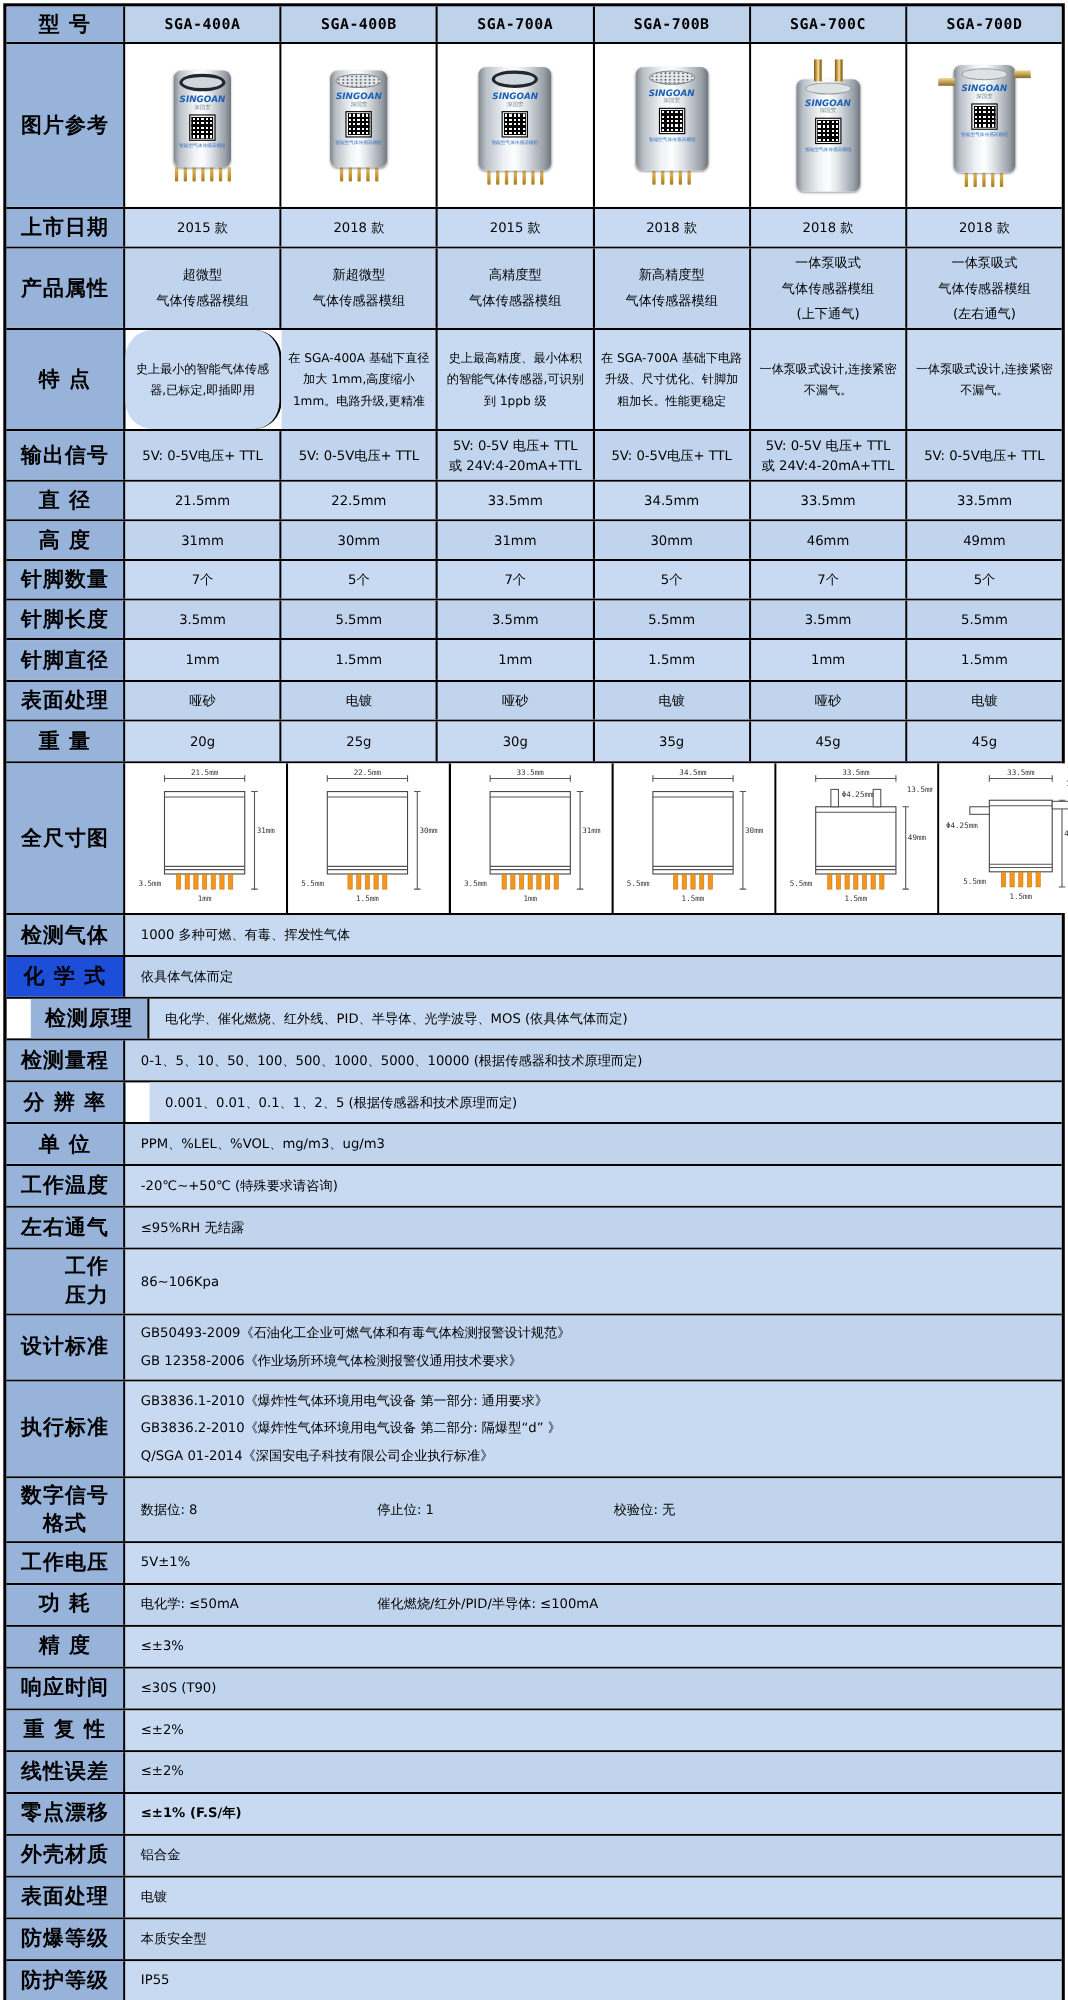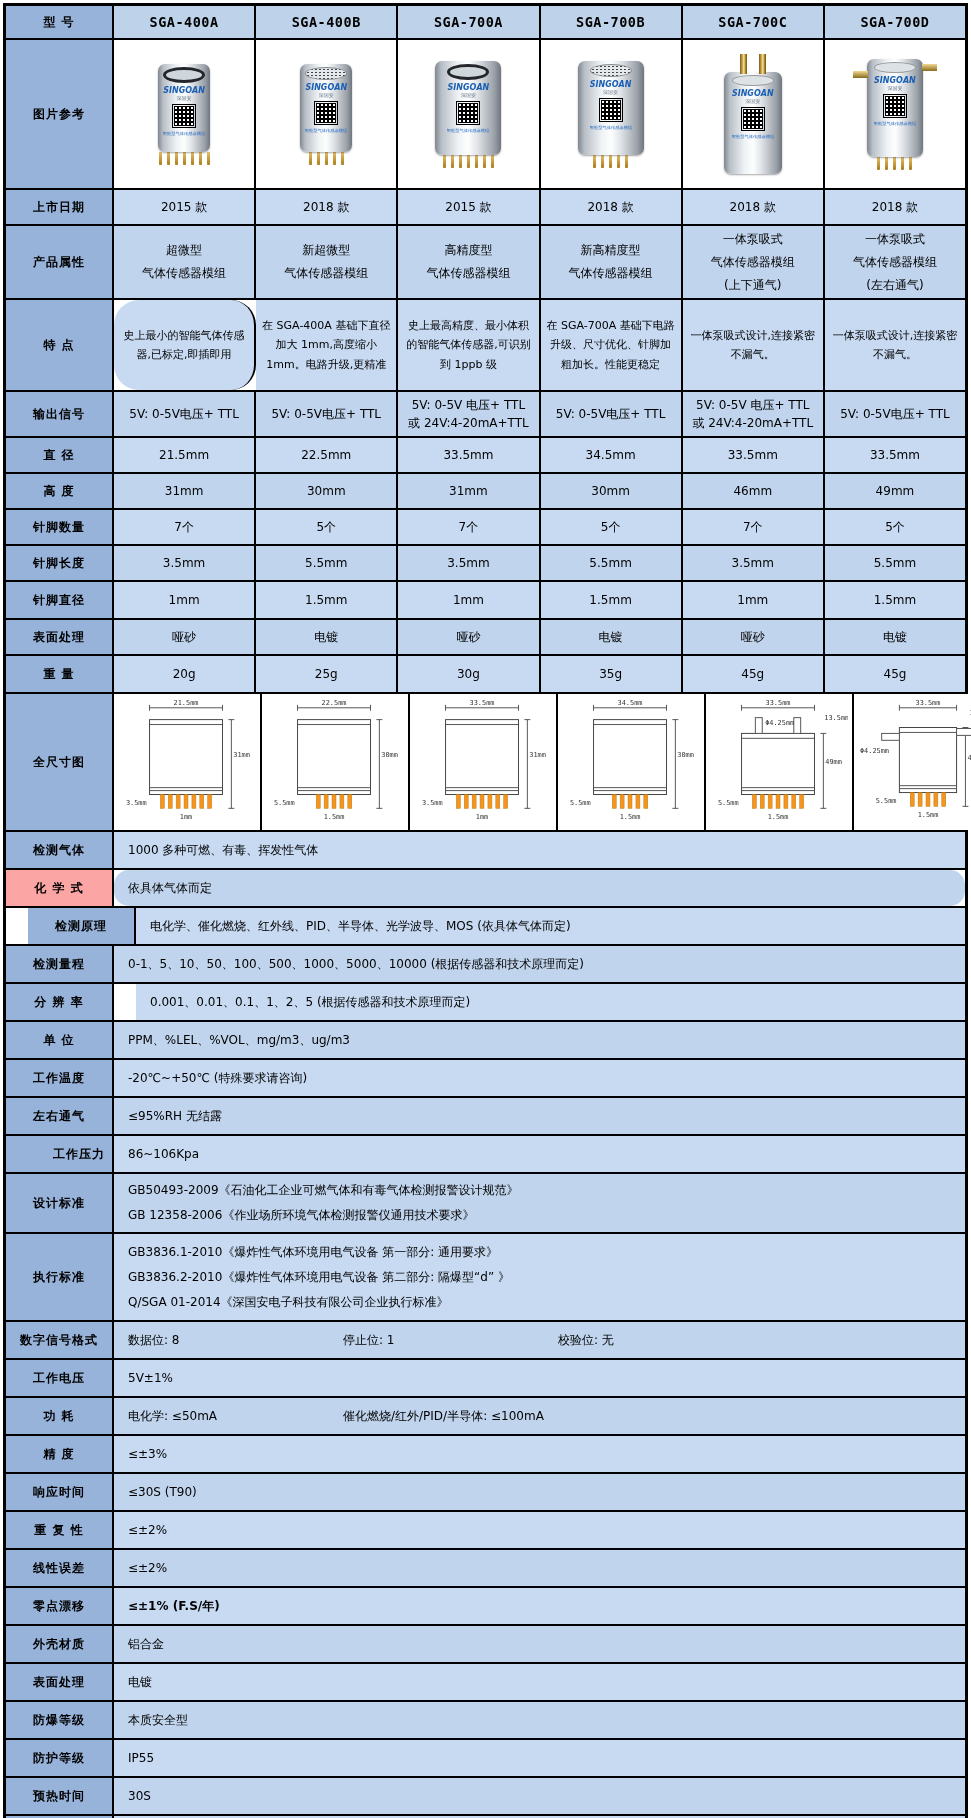--- a/index.html
+++ b/index.html
@@ -4,21 +4,21 @@
 <style>
   html,body{margin:0;padding:0;background:#fff;}
   body{width:971px;font-family:"DejaVu Sans","Liberation Sans",sans-serif;color:#000;}
   #table-root{margin:3px;border:3px solid #000;width:965px;box-sizing:border-box;background:#fff;}
   .t-row{display:flex;border-bottom:2px solid #000;box-sizing:border-box;align-items:stretch;}
   .t-row:last-child{border-bottom:none;}
   .cell{border-right:2px solid #000;box-sizing:border-box;display:flex;flex-direction:column;
         align-items:center;justify-content:center;text-align:center;font-size:12px;
         white-space:pre-line;flex:1;padding:2px 4px;line-height:1.55;}
   .cell:last-child{border-right:none;}
-  .label-cell{flex:0 0 108px;font-weight:bold;font-size:12px;letter-spacing:1px;line-height:1.4;}
+  .label-cell{flex:0 0 108px;font-weight:bold;font-size:19px;letter-spacing:1px;line-height:1.4;}
   .model-cell{font-family:"DejaVu Sans Mono","Liberation Mono",monospace;font-weight:bold;
               font-size:13.5px;letter-spacing:.5px;}
   .value-cell{font-size:12px;}
   .dense{font-size:11px;line-height:1.8;padding:4px 5px;}
   .attr{line-height:1.9;}
   .white{background:#fff !important;}
   .full-content{align-items:flex-start;text-align:left;padding-left:14px;}
   .std-line{line-height:2.1;}
   .seg-row{display:flex;flex-direction:row;}
   .seg{display:inline-block;width:215px;text-align:left;}
@@ -327,22 +327,22 @@
           <rect x="100" y="31" width="18" height="7" fill="#fff" stroke="#555"></rect>
           <text x="2" y="56" font-size="6">Φ4.25mm</text>
           <text x="138" y="17" text-anchor="end" font-size="6">13.5mm</text>
         </svg></div>
     </div>
     <div class="t-row" style="min-height: 38px;">
       <div class="cell label-cell" style="background: rgb(151, 179, 218);">检测气体</div>
       <div class="cell full-content" style="background: rgb(199, 218, 242);">1000 多种可燃、有毒、挥发性气体</div>
     </div>
     <div class="t-row" style="min-height: 38px;">
-      <div class="cell label-cell" style="background: #fca5a5;">化 学 式</div>
-      <div class="cell full-content" style="background: rgb(192, 212, 237); border-radius: 15px;">依具体气体而定</div>
+      <div class="cell label-cell" style="background: #1d4ed8;">化 学 式</div>
+      <div class="cell full-content" style="background: rgb(192, 212, 237);">依具体气体而定</div>
     </div>
     <div class="t-row" style="min-height: 38px; padding-left: 22px;">
       <div class="cell label-cell" style="background: rgb(151, 179, 218);">检测原理</div>
       <div class="cell full-content" style="background: rgb(199, 218, 242);">电化学、催化燃烧、红外线、PID、半导体、光学波导、MOS (依具体气体而定)</div>
     </div>
     <div class="t-row" style="min-height: 38px;">
       <div class="cell label-cell" style="background: rgb(151, 179, 218);">检测量程</div>
       <div class="cell full-content" style="background: rgb(192, 212, 237);">0-1、5、10、50、100、500、1000、5000、10000 (根据传感器和技术原理而定)</div>
     </div>
     <div class="t-row" style="min-height: 38px; gap: 22px;">

